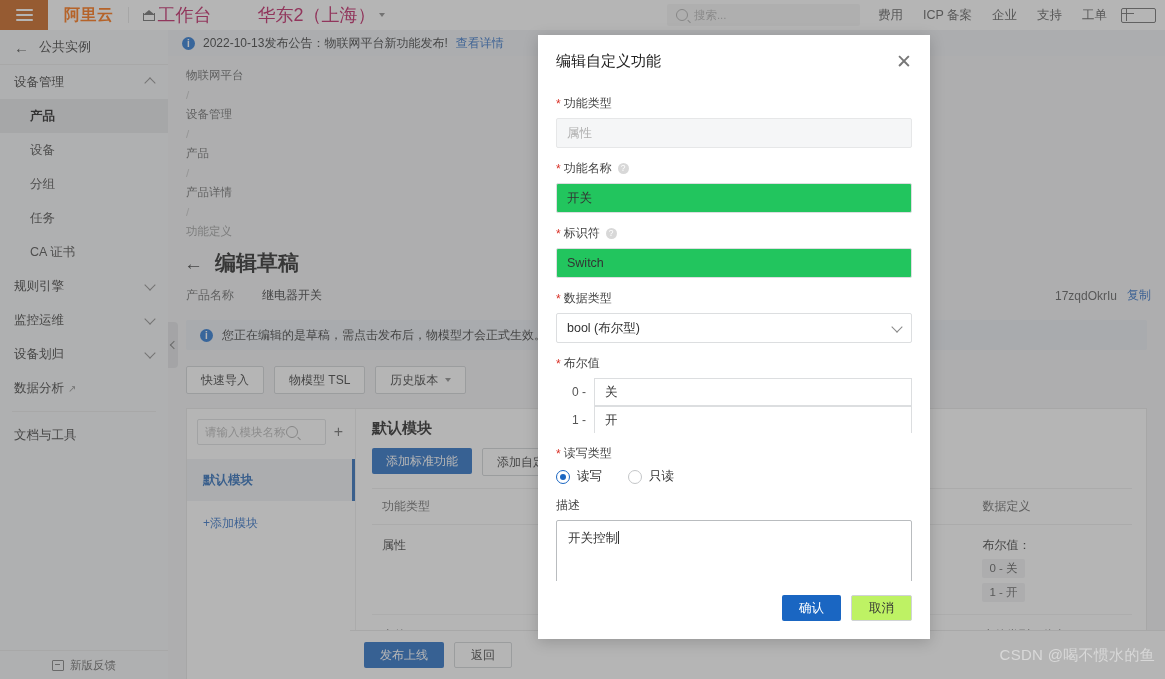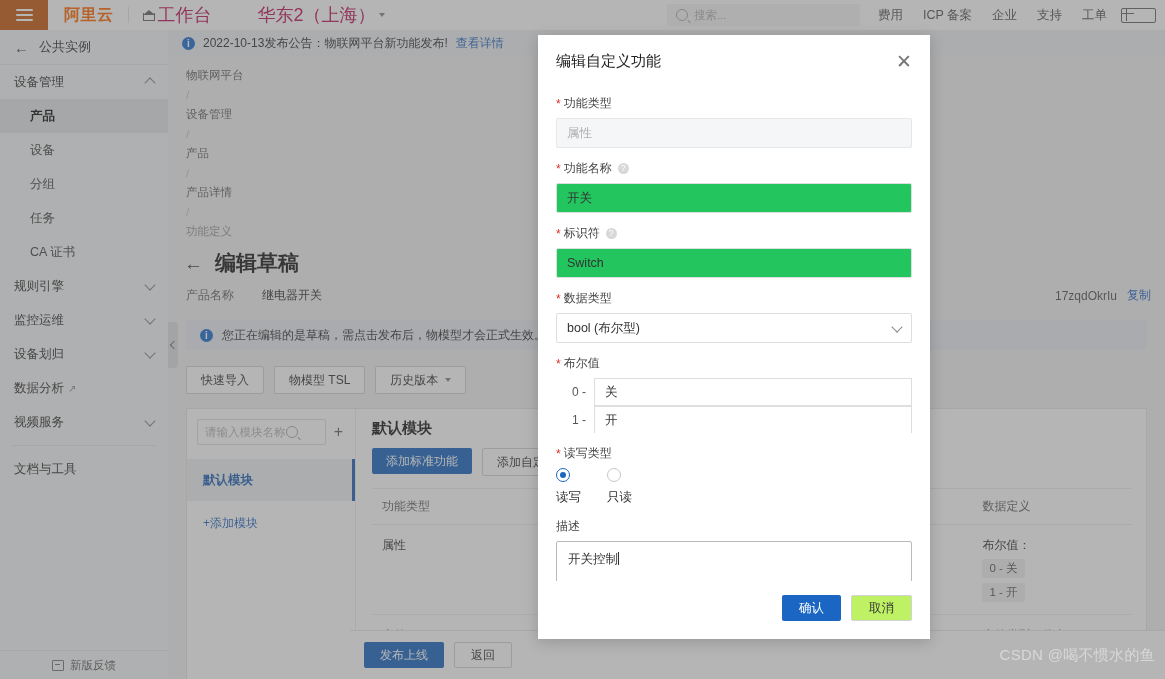--- a/index.html
+++ b/index.html
@@ -105,21 +105,21 @@
   .help{display:inline-block;width:11px;height:11px;border-radius:50%;background:#d8d8d8;color:#fff;font-size:8.5px;line-height:11px;text-align:center;margin-left:3px;}
   .f-input{height:28px;border:1px solid #dcdee0;border-radius:2px;display:flex;align-items:center;padding:0 10px;font-size:12.5px;color:#333;background:#22c55e;}
   .f-input.disabled{background:#f5f6f7;color:#b0b0b0;border-color:#e6e7e8;}
   .f-select{height:28px;border:1px solid #dcdee0;border-radius:2px;display:flex;align-items:center;justify-content:space-between;padding:0 10px;font-size:12.5px;color:#333;background:#fff;cursor:pointer;}
   .sel-chev{width:7px;height:7px;border-right:1.3px solid #888;border-bottom:1.3px solid #888;transform:rotate(45deg);margin-top:-3px;}
   .bool-row{display:flex;align-items:center;}
   .bool-key{width:30px;font-size:12px;color:#555;text-align:right;padding-right:8px;}
   .bool-inp{flex:1;height:26px;border:1px solid #dcdee0;display:flex;align-items:center;padding:0 10px;font-size:12.5px;color:#333;background:#fff;}
   .bool-row:nth-child(2) .bool-inp{border-bottom:none;}
   .radios{display:flex;align-items:center;gap:26px;margin-top:4px;}
-  .radio{display:flex;align-items:flex-start;gap:7px;font-size:12.5px;color:#333;cursor:pointer;flex-direction:column;}
+  .radio{display:flex;align-items:center;gap:7px;font-size:12.5px;color:#333;cursor:pointer;}
   .rdot{width:12px;height:12px;border-radius:50%;border:1px solid #c4c6c8;background:#fff;position:relative;flex:none;}
   .rdot.on{border-color:#1a66c2;}
   .rdot.on:after{content:"";position:absolute;left:3px;top:3px;width:6px;height:6px;border-radius:50%;background:#1a66c2;}
   .ta-wrap{position:relative;border:1px solid #b9bcbf;border-radius:2px;height:82px;background:#fff;}
   .ta-text{padding:9px 11px;font-size:12.5px;color:#333;}
   .caret-bar{display:inline-block;width:1px;height:13px;background:#333;vertical-align:-2px;}
   .modal-foot{display:flex;justify-content:flex-end;gap:10px;padding:14px 18px 18px 18px;}
   .m-ok{height:26px;padding:0 17px;background:#1a66c2;color:#fff;border:none;border-radius:2px;font-size:12.5px;cursor:pointer;}
   .m-cancel{height:26px;padding:0 17px;background:#bef264;color:#333;border:1px solid #d0d3d6;border-radius:2px;font-size:12.5px;cursor:pointer;}
 
@@ -196,24 +196,20 @@
     <div class="sb-group">
       <span>监控运维</span>
       <span class="chev"></span>
     </div>
     <div class="sb-group">
       <span>设备划归</span>
       <span class="chev"></span>
     </div>
     <div class="sb-group">
       <span><span>数据分析</span><span class="ext-ico">↗</span></span>
-    </div>
-    <div class="sb-group">
-      <span>视频服务</span>
-      <span class="chev"></span>
     </div>
     <div class="sb-sep"></div>
     <div class="sb-group">
       <span>文档与工具</span>
     </div>
     <div class="sb-footer">
       <span class="fb-ico"></span>
       <span>新版反馈</span>
     </div>
   </div>

